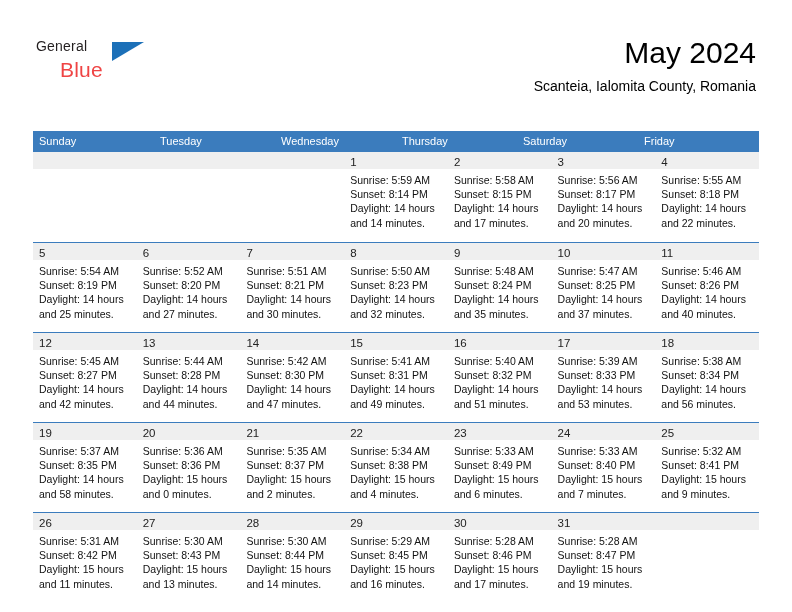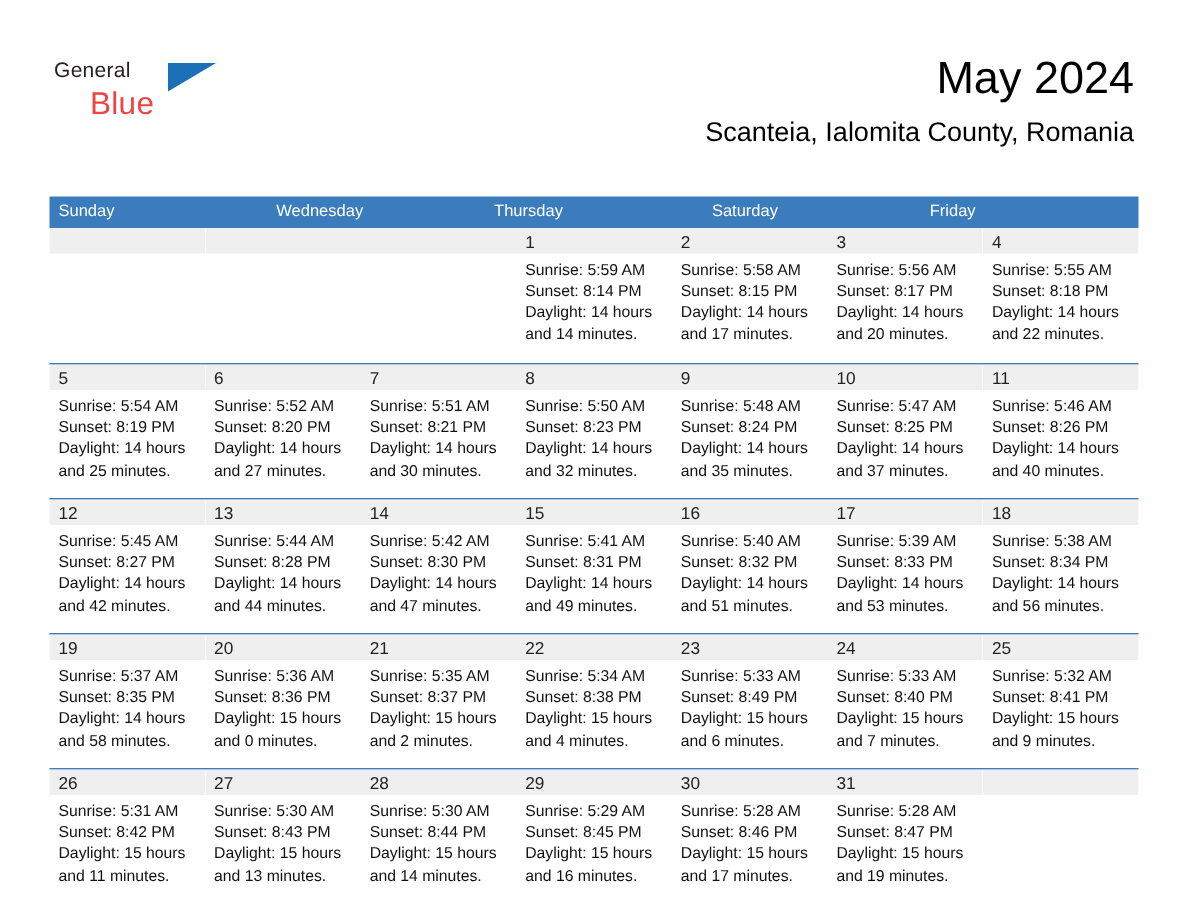--- a/index.html
+++ b/index.html
@@ -66,21 +66,21 @@
     top: 36px;
     font-size: 30px;
     color: #000000;
     text-align: right;
     white-space: nowrap;
   }
   .subtitle {
     position: absolute;
     right: 36px;
     top: 78px;
-    font-size: 18px;
+    font-size: 14px;
     color: #000;
     text-align: right;
     white-space: nowrap;
   }
 
   
   .calendar {
     position: absolute;
     left: 33px;
     top: 104px;
@@ -152,20 +152,21 @@
       <span class="logo-flag"></span>
       <span class="logo-blue">Blue</span>
     </div>
     <div class="title">May 2024</div>
     <div class="subtitle">Scanteia, Ialomita County, Romania</div>
   </div>
 
   <div class="calendar">
     <div class="dow-row">
       <div class="dow">Sunday</div>
+      <div class="dow">Tuesday</div>
       <div class="dow">Wednesday</div>
       <div class="dow">Thursday</div>
       <div class="dow">Saturday</div>
       <div class="dow">Friday</div>
     </div>
     <div id="weeks-container">
         <div class="week">
           <div class="cell empty">
             <div class="daynum-band"><span class="daynum"></span></div>
           </div>

